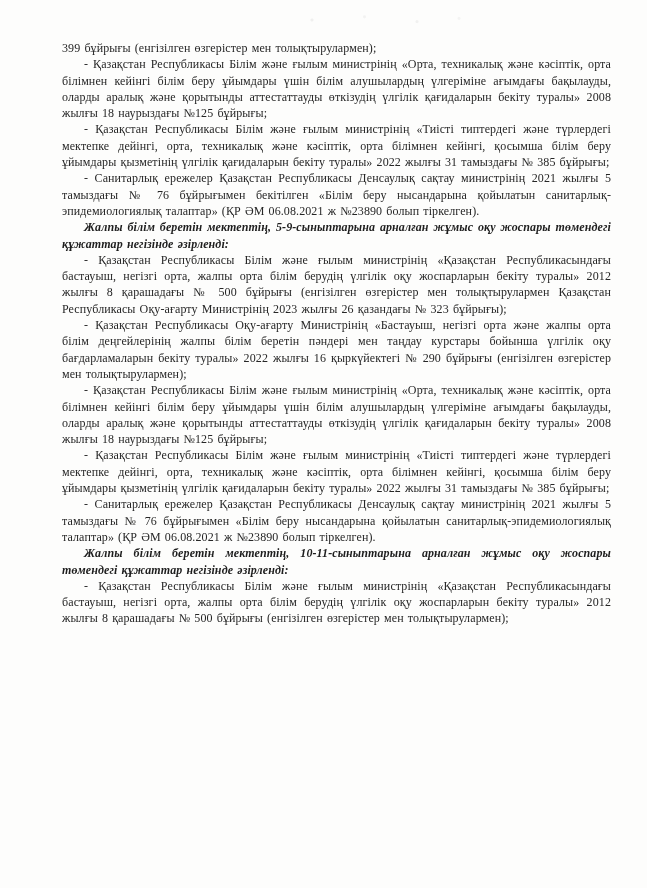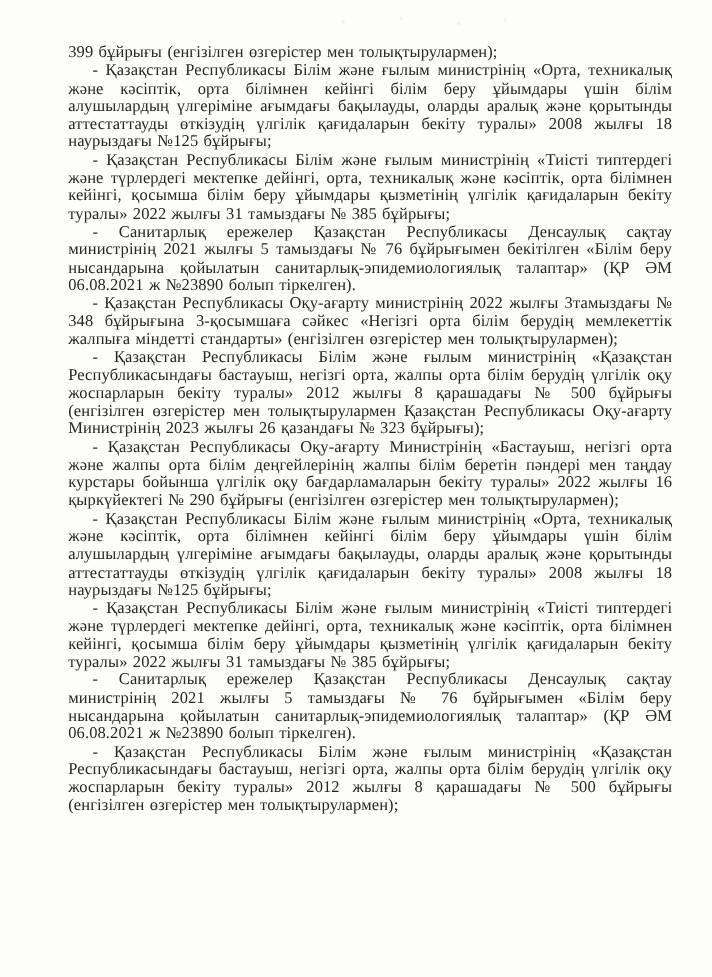--- a/index.html
+++ b/index.html
@@ -16,21 +16,21 @@
   .page {
     box-sizing: border-box;
     width: 647px;
     height: 888px;
     padding: 40px 36px 20px 62px;
     background: #fdfdfc;
     color: #262626;
   }
   .doc-text p {
     margin: 0;
-    font-size: 15px;
+    font-size: 12px;
     line-height: 16.3px;
     text-align: justify;
     word-spacing: 1px;
     letter-spacing: 0.1px;
     color: #262626;
   }
   .doc-text p.cont {
     text-indent: 0;
   }
   .doc-text p.item {
@@ -61,21 +61,22 @@
 </head>
 <body>
 
 <div class="page">
   <div class="scan-noise"></div>
   <div class="doc-text">
     <p class="cont">399 бұйрығы (енгізілген өзгерістер мен толықтырулармен);</p>
     <p class="item">- Қазақстан Республикасы Білім және ғылым министрінің «Орта, техникалық және кәсіптік, орта білімнен кейінгі білім беру ұйымдары үшін білім алушылардың үлгеріміне ағымдағы бақылауды, оларды аралық және қорытынды аттестаттауды өткізудің үлгілік қағидаларын бекіту туралы» 2008 жылғы 18 наурыздағы №125 бұйрығы;</p>
     <p class="item">- Қазақстан Республикасы Білім және ғылым министрінің «Тиісті типтердегі және түрлердегі мектепке дейінгі, орта, техникалық және кәсіптік, орта білімнен кейінгі, қосымша білім беру ұйымдары қызметінің үлгілік қағидаларын бекіту туралы» 2022 жылғы 31 тамыздағы № 385 бұйрығы;</p>
     <p class="item">- Санитарлық ережелер Қазақстан Республикасы Денсаулық сақтау министрінің 2021 жылғы 5 тамыздағы № 76 бұйрығымен бекітілген «Білім беру нысандарына қойылатын санитарлық-эпидемиологиялық талаптар» (ҚР ӘМ 06.08.2021 ж №23890 болып тіркелген).</p>
-    <p class="item">- Қазақстан Республикасы Оқу-ағарту министрінің 2022 жылғы 3тамыздағы № 348 бұйрығына 3-қосымшаға сәйкес «Негізгі орта білім берудің мемлекеттік жалпыға міндетті стандарты» (енгізілген өзгерістер мен толықтырулармен);</p>
+    <p class="heading">Жалпы білім беретін мектептің, 5-9-сыныптарына арналған жұмыс оқу жоспары төмендегі құжаттар негізінде әзірленді:</p>
     <p class="item">- Қазақстан Республикасы Білім және ғылым министрінің «Қазақстан Республикасындағы бастауыш, негізгі орта, жалпы орта білім берудің үлгілік оқу жоспарларын бекіту туралы» 2012 жылғы 8 қарашадағы № 500 бұйрығы (енгізілген өзгерістер мен толықтырулармен Қазақстан Республикасы Оқу-ағарту Министрінің 2023 жылғы 26 қазандағы № 323 бұйрығы);</p>
     <p class="item">- Қазақстан Республикасы Оқу-ағарту Министрінің «Бастауыш, негізгі орта және жалпы орта білім деңгейлерінің жалпы білім беретін пәндері мен таңдау курстары бойынша үлгілік оқу бағдарламаларын бекіту туралы» 2022 жылғы 16 қыркүйектегі № 290 бұйрығы (енгізілген өзгерістер мен толықтырулармен);</p>
     <p class="item">- Қазақстан Республикасы Білім және ғылым министрінің «Орта, техникалық және кәсіптік, орта білімнен кейінгі білім беру ұйымдары үшін білім алушылардың үлгеріміне ағымдағы бақылауды, оларды аралық және қорытынды аттестаттауды өткізудің үлгілік қағидаларын бекіту туралы» 2008 жылғы 18 наурыздағы №125 бұйрығы;</p>
     <p class="item">- Қазақстан Республикасы Білім және ғылым министрінің «Тиісті типтердегі және түрлердегі мектепке дейінгі, орта, техникалық және кәсіптік, орта білімнен кейінгі, қосымша білім беру ұйымдары қызметінің үлгілік қағидаларын бекіту туралы» 2022 жылғы 31 тамыздағы № 385 бұйрығы;</p>
     <p class="item">- Санитарлық ережелер Қазақстан Республикасы Денсаулық сақтау министрінің 2021 жылғы 5 тамыздағы № 76 бұйрығымен «Білім беру нысандарына қойылатын санитарлық-эпидемиологиялық талаптар» (ҚР ӘМ 06.08.2021 ж №23890 болып тіркелген).</p>
+    <p class="heading">Жалпы білім беретін мектептің, 10-11-сыныптарына арналған жұмыс оқу жоспары төмендегі құжаттар негізінде әзірленді:</p>
     <p class="item">- Қазақстан Республикасы Білім және ғылым министрінің «Қазақстан Республикасындағы бастауыш, негізгі орта, жалпы орта білім берудің үлгілік оқу жоспарларын бекіту туралы» 2012 жылғы 8 қарашадағы № 500 бұйрығы (енгізілген өзгерістер мен толықтырулармен);</p>
   </div>
 </div>
 
 </body></html>

